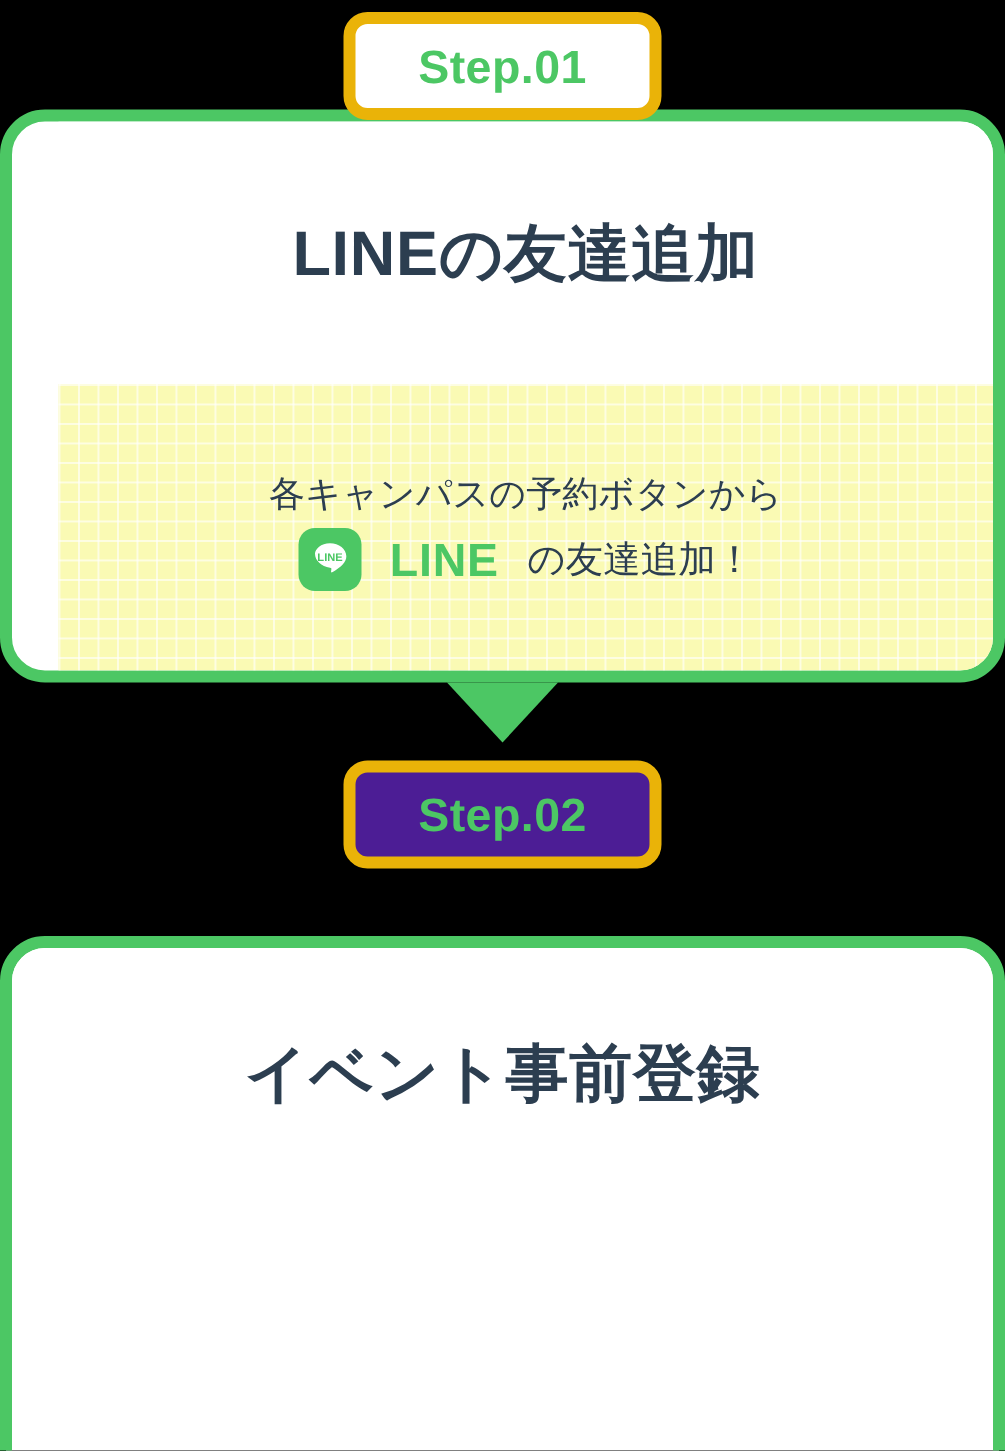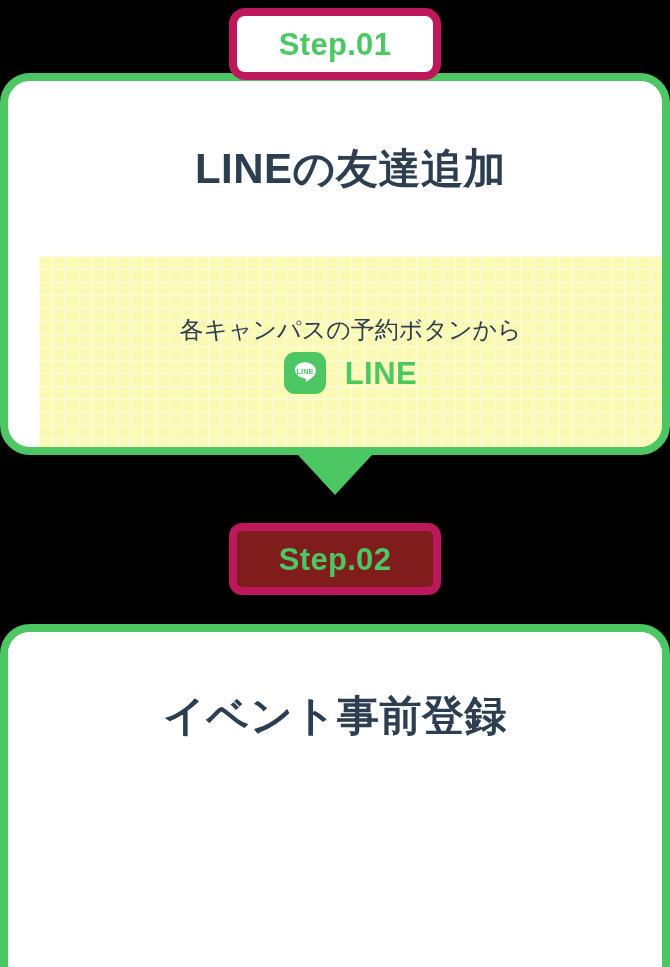--- a/index.html
+++ b/index.html
@@ -25,29 +25,29 @@
   }
 
   
   .badge {
     position: absolute;
     left: 50%;
     transform: translateX(-50%);
     box-sizing: border-box;
     width: 212px;
     height: 72px;
-    border: 8px solid #be185d;
+    border: 8px solid #eab308;
     border-radius: 16px;
     display: flex;
     align-items: center;
     justify-content: center;
     z-index: 5;
   }
   .badge-1 { top: 8px; background: #FFFFFF; }
-  .badge-2 { top: 523px; background: #7f1d1d; border-radius: 13px; }
+  .badge-2 { top: 507px; background: #4c1d95; }
   .badge-label {
     font-size: 31px;
     font-weight: bold;
     color: #4CC764;
     letter-spacing: 0.3px;
     line-height: 1;
   }
 
   
   .card {
@@ -183,20 +183,21 @@
     <div class="card-body">
       <div class="body-line">各キャンパスの予約ボタンから</div>
       <div class="line-row">
         <span class="line-logo">
           <svg width="30" height="30" viewBox="0 0 30 30" aria-hidden="true">
             <path d="M15 4.2c6.0 0 10.9 3.9 10.9 8.7 0 2.0-.85 3.85-2.45 5.45-1.6 1.7-4.0 3.45-6.6 5.0-.95.55-1.25.35-1.15-.45l.25-1.5c.05-.45-.1-.85-.95-.95-5.75-.75-10.0-4.6-10.0-9.2C5.0 8.1 9.0 4.2 15 4.2z" fill="#FFFFFF"></path>
             <text x="15" y="16.2" font-family="Liberation Sans, sans-serif" font-size="7.4" font-weight="bold" fill="#4CC764" text-anchor="middle">LINE</text>
           </svg>
         </span>
         <span class="line-word">LINE</span>
+        <span class="line-tail">の友達追加！</span>
       </div>
     </div>
   </div>
 
   <div class="arrow"></div>
 
   <div class="badge badge-2">
     <span class="badge-label">Step.02</span>
   </div>
 

